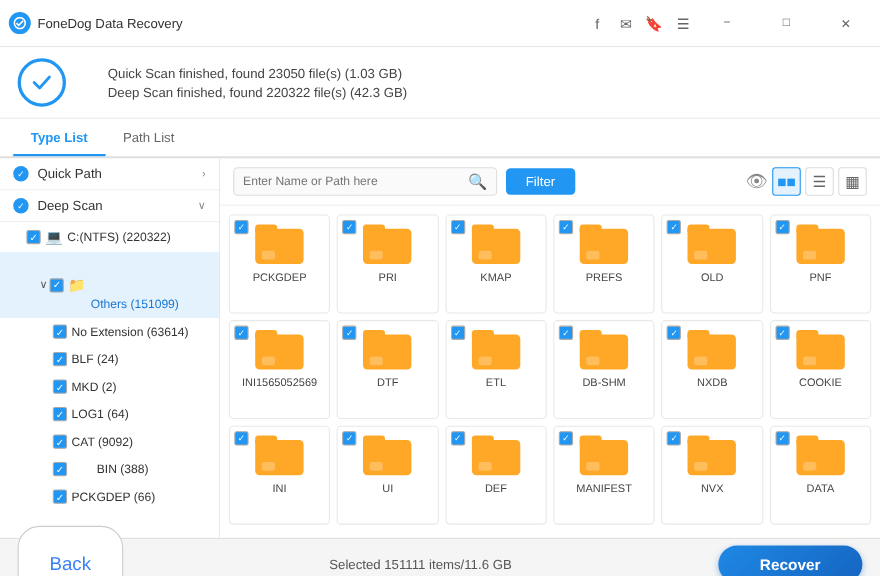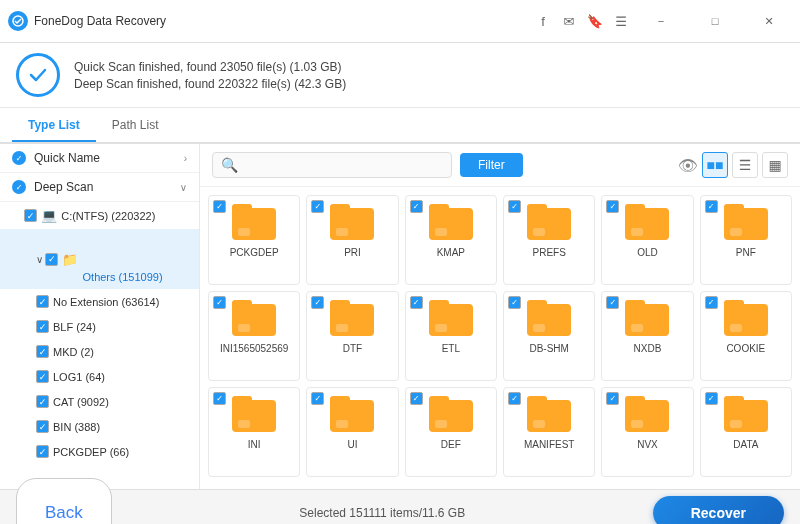--- a/index.html
+++ b/index.html
@@ -47,21 +47,21 @@
     }
     .check-circle {
       width: 44px; height: 44px;
       border: 3px solid #2196f3;
       border-radius: 50%;
       display: flex; align-items: center; justify-content: center;
       flex-shrink: 0;
     }
     .check-circle svg { color: #2196f3; }
     .header-text { display: flex; flex-direction: column; gap: 3px; }
-    .header-text-line { font-size: 12px; color: #444; }
+    .header-text-line { font-size: 12px; color: #444; margin-left: 24px; }
 
     
     .tab-bar {
       display: flex;
       align-items: center;
       padding: 0 12px;
       background: #fff;
       border-bottom: 2px solid #e0e0e0;
       height: 36px;
     }
@@ -114,21 +114,21 @@
     }
     .sidebar-item .check-box.checked::after {
       content: '✓';
       color: white;
       font-size: 9px;
     }
     .sidebar-chevron { margin-left: auto; font-size: 10px; color: #888; }
     .sidebar-icon-folder { color: #FFA726; margin-right: 4px; font-size: 13px; }
     .indent1 { padding-left: 24px; }
     .indent2 { padding-left: 36px; }
-    .indent3 { padding-left: 36px; }
+    .indent3 { padding-left: 48px; }
     .sidebar-scan-item {
       display: flex;
       align-items: center;
       padding: 7px 12px;
       font-size: 12px;
       color: #333;
       cursor: pointer;
       border-bottom: 1px solid #f0f0f0;
     }
     .sidebar-scan-item .dot { width: 14px; height: 14px; border-radius: 50%; background: #2196f3; margin-right: 8px; display: flex; align-items: center; justify-content: center; flex-shrink: 0; }
@@ -333,21 +333,21 @@
     <div class="tab active">Type List</div>
     <div class="tab">Path List</div>
   </div>
 
   <div class="content-area">
 
     <div class="sidebar">
 
       <div class="sidebar-scan-item">
         <div class="dot"></div>
-        <span>Quick Name</span>
+        <span>Quick Path</span>
         <span class="sidebar-chevron">›</span>
       </div>
 
       <div class="sidebar-scan-item">
         <div class="dot"></div>
         <span>Deep Scan</span>
         <span class="sidebar-chevron">∨</span>
       </div>
 
       <div class="sidebar-item indent1">
@@ -379,33 +379,34 @@
           <div class="sidebar-item indent3">
     <div class="check-box checked"></div>
     <span style="font-size:11px;">LOG1 (64)</span>
   </div>
           <div class="sidebar-item indent3">
     <div class="check-box checked"></div>
     <span style="font-size:11px;">CAT (9092)</span>
   </div>
           <div class="sidebar-item indent3">
     <div class="check-box checked"></div>
-    <span style="font-size:11px;">BIN (388)</span>
+    <span style="font-size:11px;margin-left:23px;">BIN (388)</span>
   </div>
           <div class="sidebar-item indent3">
     <div class="check-box checked"></div>
     <span style="font-size:11px;">PCKGDEP (66)</span>
   </div>
         </div>
     </div>
 
     <div class="file-grid-area">
 
       <div class="toolbar">
         <div class="search-box">
+          <input type="text" placeholder="Enter Name or Path here" style="">
           <span style="color:#aaa; font-size:14px;">🔍</span>
         </div>
         <button class="filter-btn">Filter</button>
         <div class="view-icons">
           <span class="eye-icon">👁</span>
           <div class="view-icon-btn active">■■</div>
           <div class="view-icon-btn">☰</div>
           <div class="view-icon-btn">▦</div>
         </div>
       </div>

